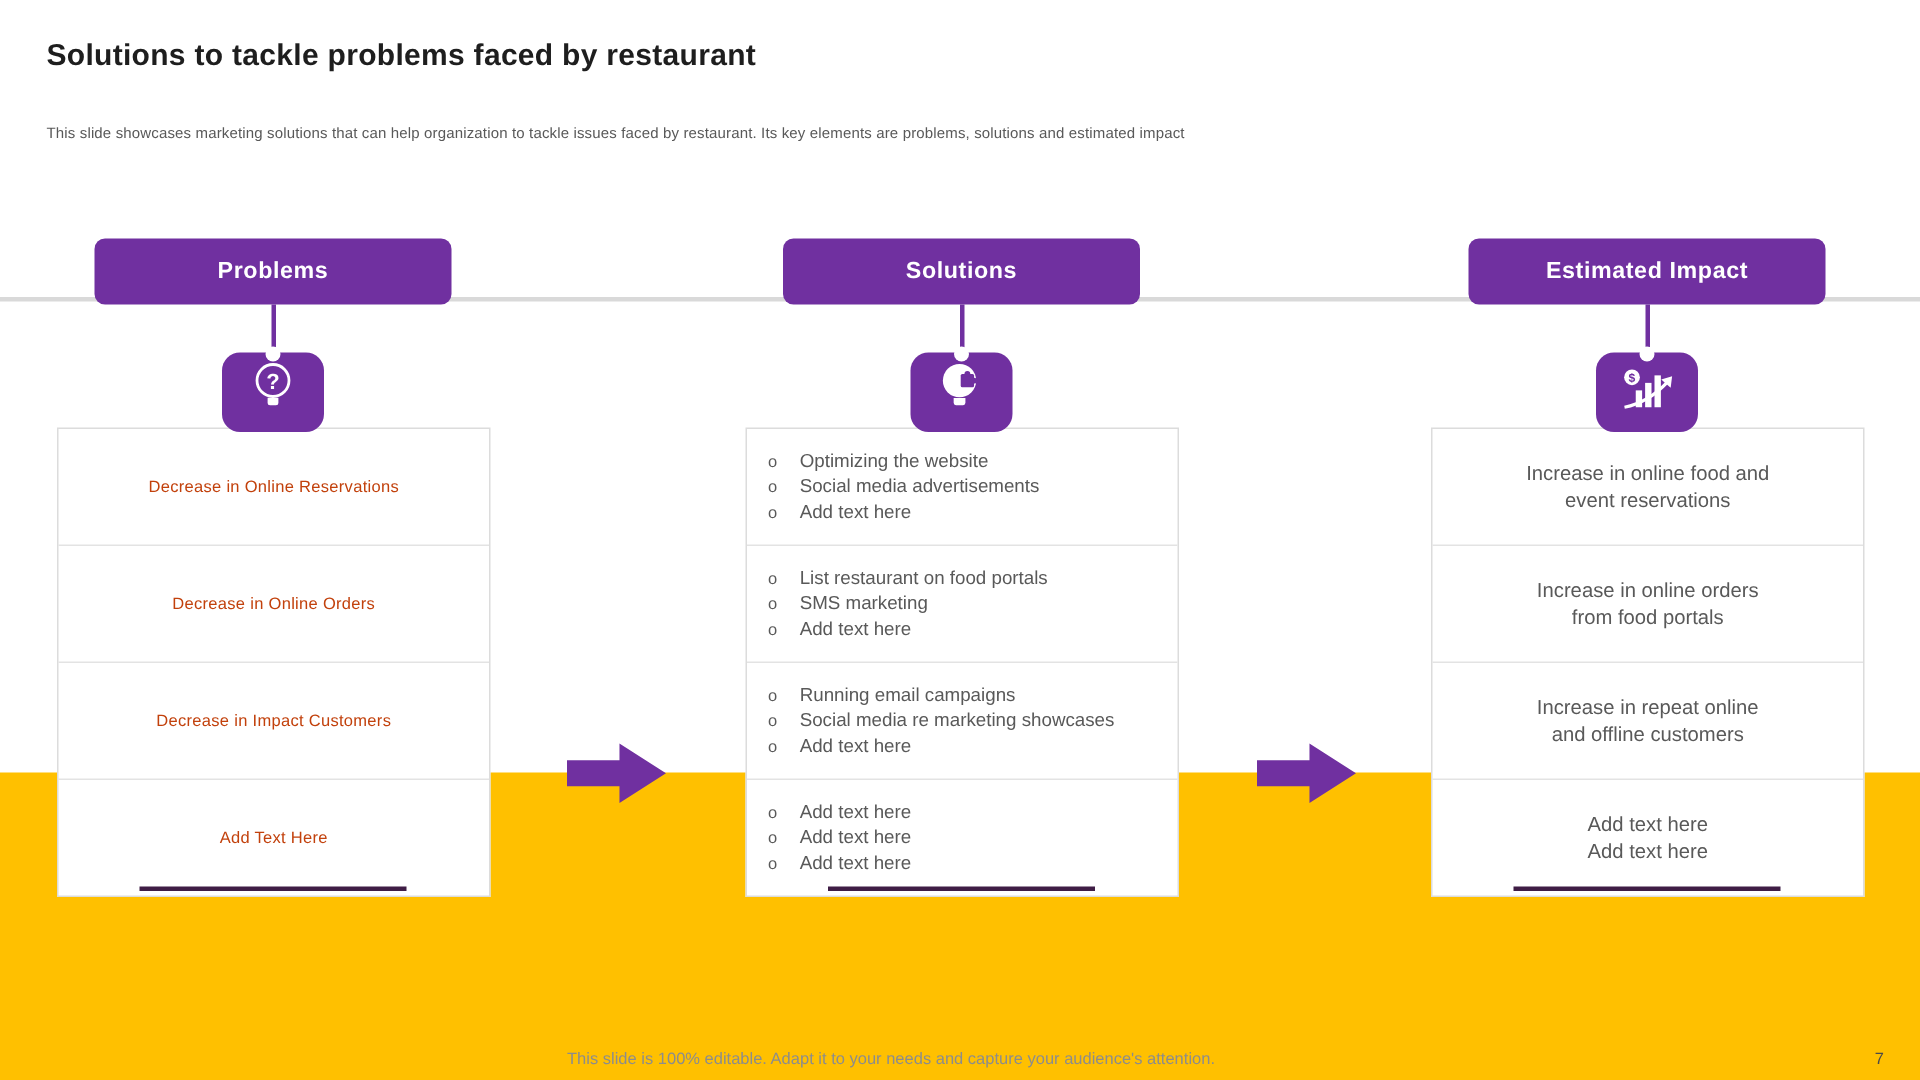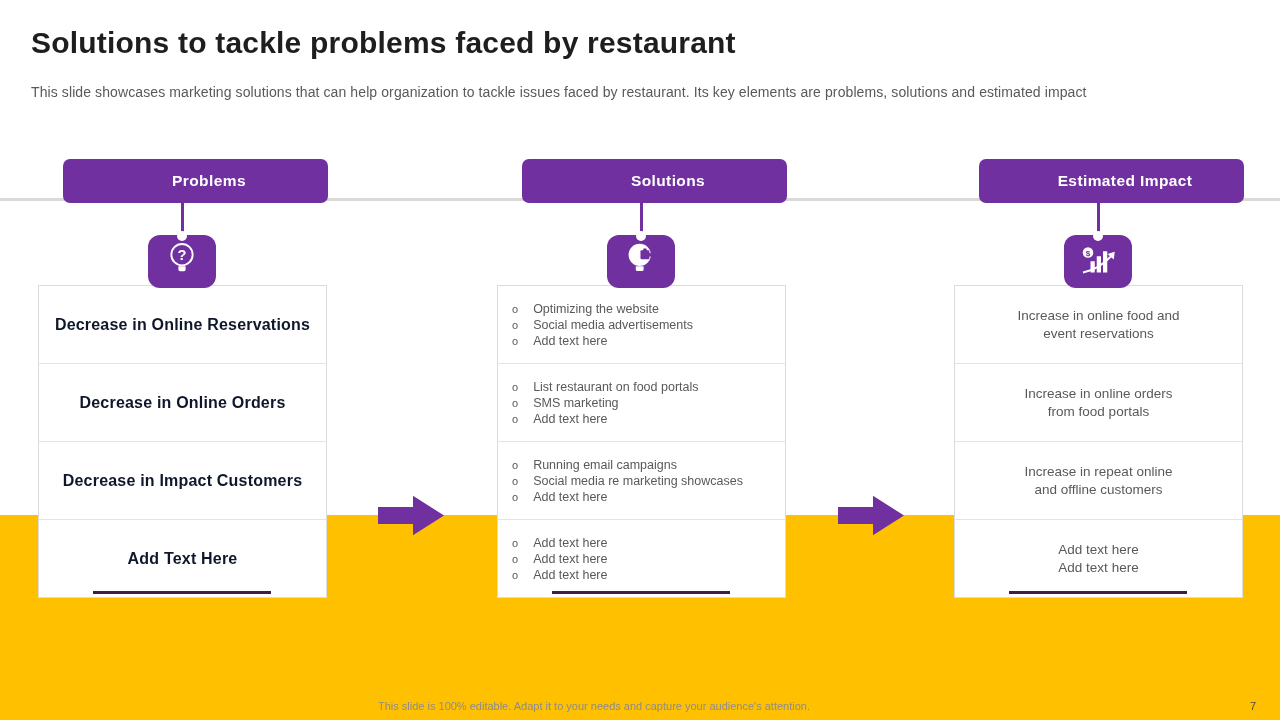--- a/index.html
+++ b/index.html
@@ -3,50 +3,50 @@
 <meta charset="utf-8">
 <style>
   html,body { margin:0; padding:0; background:#fff; }
   .slide {
     position:relative; width:1280px; height:720px; overflow:hidden;
     background:#ffffff; font-family:"Liberation Sans", sans-serif;
   }
   .band { position:absolute; left:0; top:515px; width:1280px; height:205px; background:#FFC000; z-index:0; }
   .hline { position:absolute; left:0; top:198px; width:1280px; height:3px; background:#D9D9D9; z-index:0; }
 
-  .title { position:absolute; left:31px; top:26px; font-size:30px; font-weight:bold; color:#1E1E1E; letter-spacing:.2px; }
-  .subtitle { position:absolute; left:31px; top:84px; font-size:14px; color:#595959; letter-spacing:.1px; }
+  .title { position:absolute; left:31px; top:26px; font-size:20px; font-weight:bold; color:#1E1E1E; letter-spacing:.2px; }
+  .subtitle { position:absolute; left:31px; top:84px; font-size:10px; color:#595959; letter-spacing:.1px; }
 
   .col { position:absolute; top:0; width:289px; height:720px; z-index:1; }
   .col-1 { left:38px; } .col-2 { left:497px; } .col-3 { left:954px; }
 
   .hdr-btn {
     position:absolute; top:159px; left:25px; width:238px; height:44px;
     background:#7030A0; border-radius:7px; color:#fff;
     display:flex; align-items:center; justify-content:center;
-    font-weight:bold; font-size:15.5px; letter-spacing:.4px; z-index:3;padding-left:27px;
+    font-weight:bold; font-size:15.5px; letter-spacing:.4px; z-index:3;
   }
   .connector { position:absolute; top:203px; left:143px; width:3px; height:35px; background:#7030A0; z-index:1; }
   .dot { position:absolute; top:231px; left:139px; width:10px; height:10px; border-radius:50%; background:#fff; z-index:3; }
   .icon-tile {
     position:absolute; top:235px; left:110px; width:68px; height:53px;
     background:#7030A0; border-radius:12px;
     display:flex; align-items:center; justify-content:center; z-index:2;
   }
   .box {
     position:absolute; top:285px; left:0; width:289px; height:313px;
     background:#fff; border:1px solid #DCDCDC; box-sizing:border-box;
     display:flex; flex-direction:column; z-index:1;
   }
   .underline { position:absolute; top:591px; left:55px; width:178px; height:3px; background:#3F1D45; z-index:2; }
 
   .row { flex:1; border-bottom:1px solid #E3E3E3; display:flex; flex-direction:column; justify-content:center; }
   .row:last-child { border-bottom:none; }
   .row.centered { align-items:center; text-align:center; }
-  .row-title { font-weight:bold; font-size:16px; color:#0f172a; letter-spacing:.2px; }
+  .row-title { font-weight:normal; font-size:11px; color:#c2410c; letter-spacing:.2px; }
   .row-multi { font-size:13.5px; color:#595959; line-height:18px; white-space:pre-line; }
   .row.bullets { padding-left:11px; }
   .bullet-item { display:flex; align-items:baseline; font-size:12.5px; color:#595959; line-height:16px; }
   .marker { font-size:11px; margin:0 15px 0 3px; color:#595959; }
 
   .arrow {
     position:absolute; top:494px; width:66px; height:43px; background:#7030A0; z-index:1;
     clip-path: polygon(0 30%, 53% 30%, 53% 4%, 100% 50%, 53% 96%, 53% 70%, 0 70%);
   }
   .arrow-1 { left:378px; } .arrow-2 { left:838px; }

